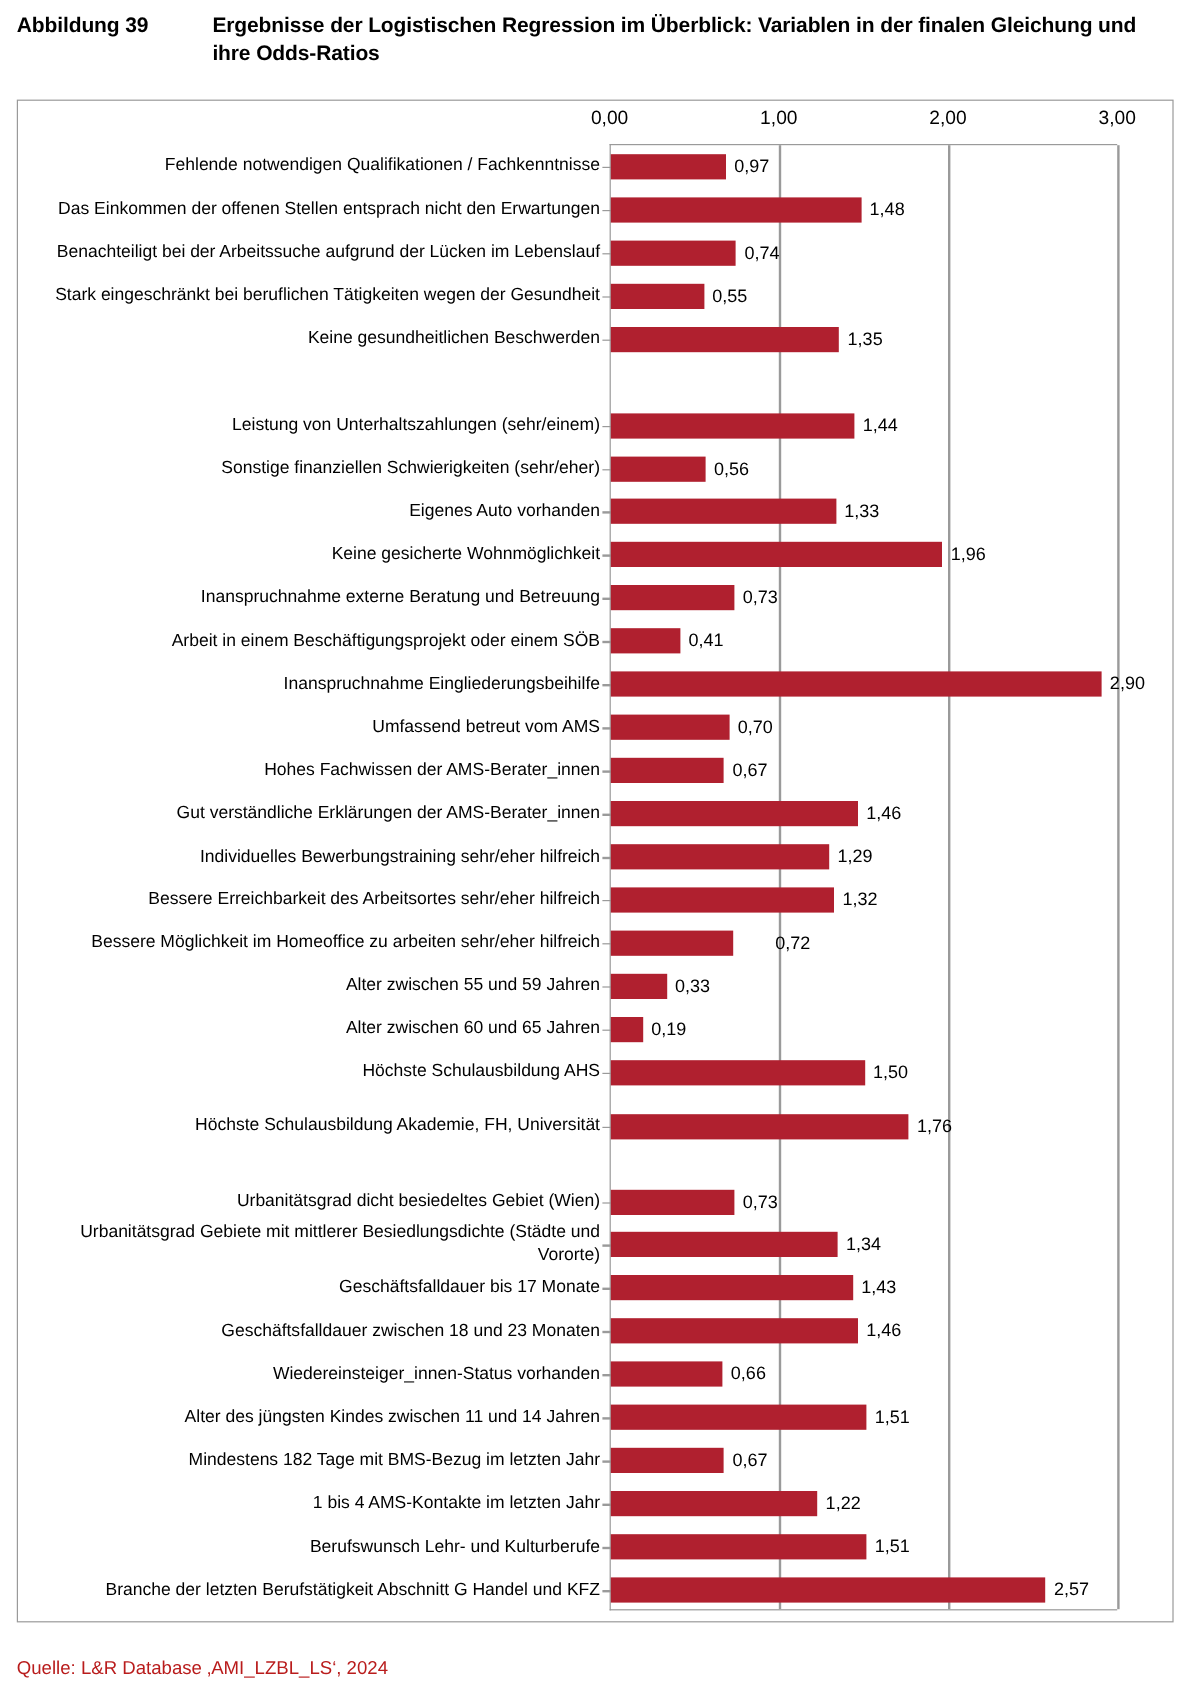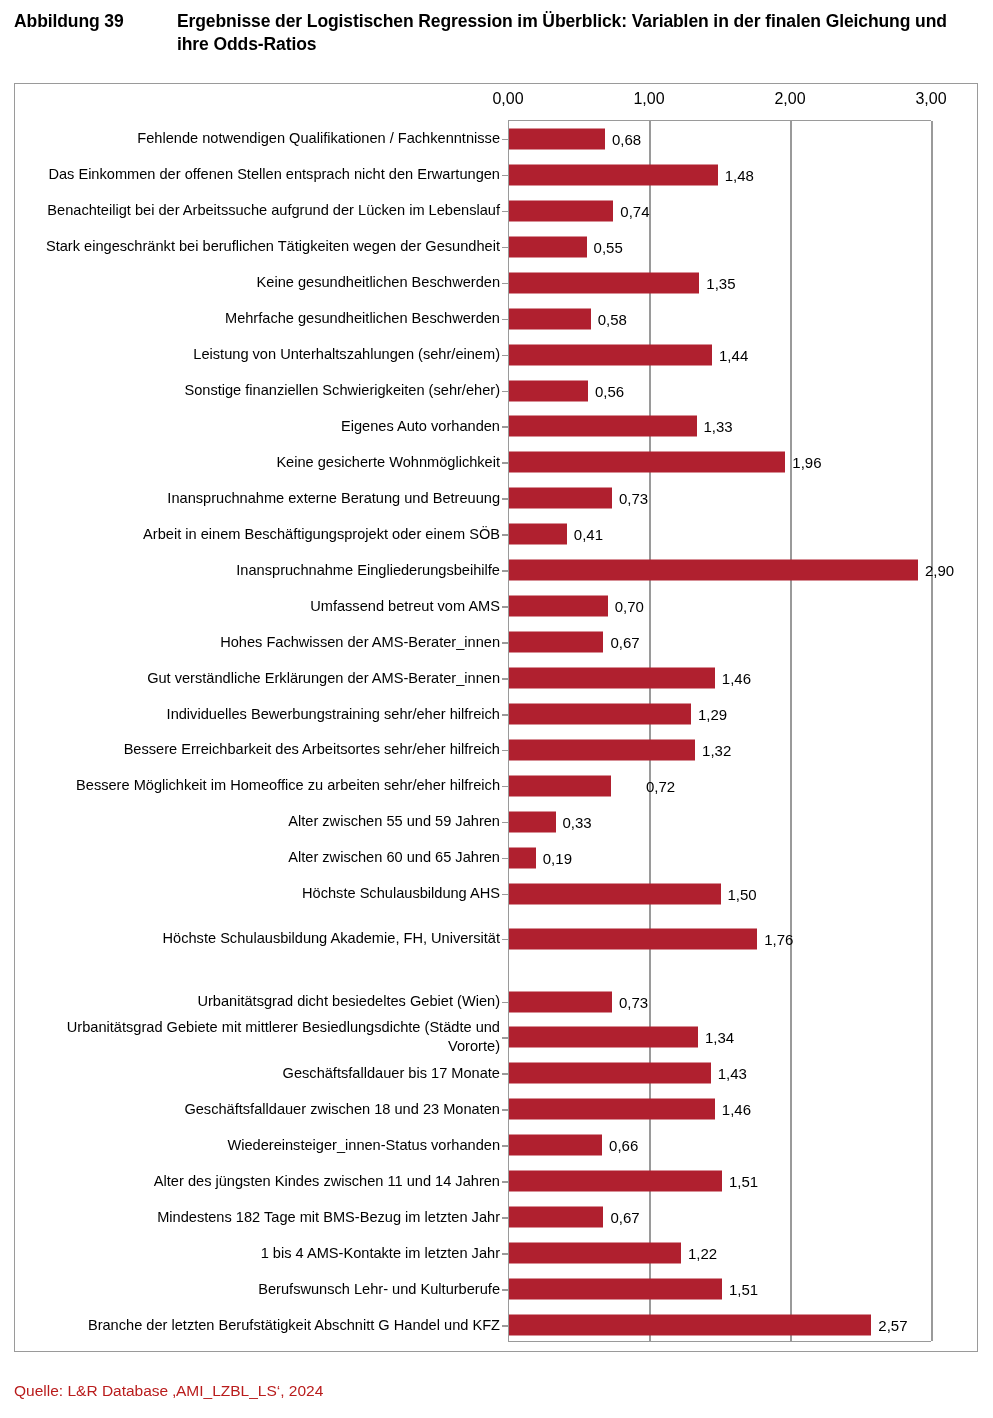--- a/index.html
+++ b/index.html
@@ -170,21 +170,21 @@
     <div class="gridlines">
         <div class="gridline" style="left: 140.25px;"></div>
         <div class="gridline" style="left: 281.25px;"></div>
         <div class="gridline" style="left: 422.25px;"></div>
       </div>
     <div class="rows">
         <div class="row" style="top: 0px; height: 35.9412px;">
           <div class="row-tick"></div>
           <div class="row-label">Fehlende notwendigen Qualifikationen / Fachkenntnisse</div>
           <div class="bar" style="width: 95.88px; background: rgb(176, 32, 47);"></div>
-          <div class="bar-value" style="left: 95.88px;">0,68</div>
+          <div class="bar-value" style="left: 95.88px;">0,97</div>
         </div>
         <div class="row" style="top: 35.9412px; height: 35.9412px;">
           <div class="row-tick"></div>
           <div class="row-label">Das Einkommen der offenen Stellen entsprach nicht den Erwartungen</div>
           <div class="bar" style="width: 208.68px; background: rgb(176, 32, 47);"></div>
           <div class="bar-value" style="left: 208.68px;">1,48</div>
         </div>
         <div class="row" style="top: 71.8824px; height: 35.9412px;">
           <div class="row-tick"></div>
           <div class="row-label">Benachteiligt bei der Arbeitssuche aufgrund der Lücken im Lebenslauf</div>
@@ -196,26 +196,20 @@
           <div class="row-label">Stark eingeschränkt bei beruflichen Tätigkeiten wegen der Gesundheit</div>
           <div class="bar" style="width: 77.55px; background: rgb(176, 32, 47);"></div>
           <div class="bar-value" style="left: 77.55px;">0,55</div>
         </div>
         <div class="row" style="top: 143.765px; height: 35.9412px;">
           <div class="row-tick"></div>
           <div class="row-label">Keine gesundheitlichen Beschwerden</div>
           <div class="bar" style="width: 190.35px; background: rgb(176, 32, 47);"></div>
           <div class="bar-value" style="left: 190.35px;">1,35</div>
         </div>
-        <div class="row" style="top: 179.706px; height: 35.9412px;">
-          <div class="row-tick"></div>
-          <div class="row-label">Mehrfache gesundheitlichen Beschwerden</div>
-          <div class="bar" style="width: 81.78px; background: rgb(176, 32, 47);"></div>
-          <div class="bar-value" style="left: 81.78px;">0,58</div>
-        </div>
         <div class="row" style="top: 215.647px; height: 35.9412px;">
           <div class="row-tick"></div>
           <div class="row-label">Leistung von Unterhaltszahlungen (sehr/einem)</div>
           <div class="bar" style="width: 203.04px; background: rgb(176, 32, 47);"></div>
           <div class="bar-value" style="left: 203.04px;">1,44</div>
         </div>
         <div class="row" style="top: 251.588px; height: 35.9412px;">
           <div class="row-tick"></div>
           <div class="row-label">Sonstige finanziellen Schwierigkeiten (sehr/eher)</div>
           <div class="bar" style="width: 78.96px; background: rgb(176, 32, 47);"></div>

